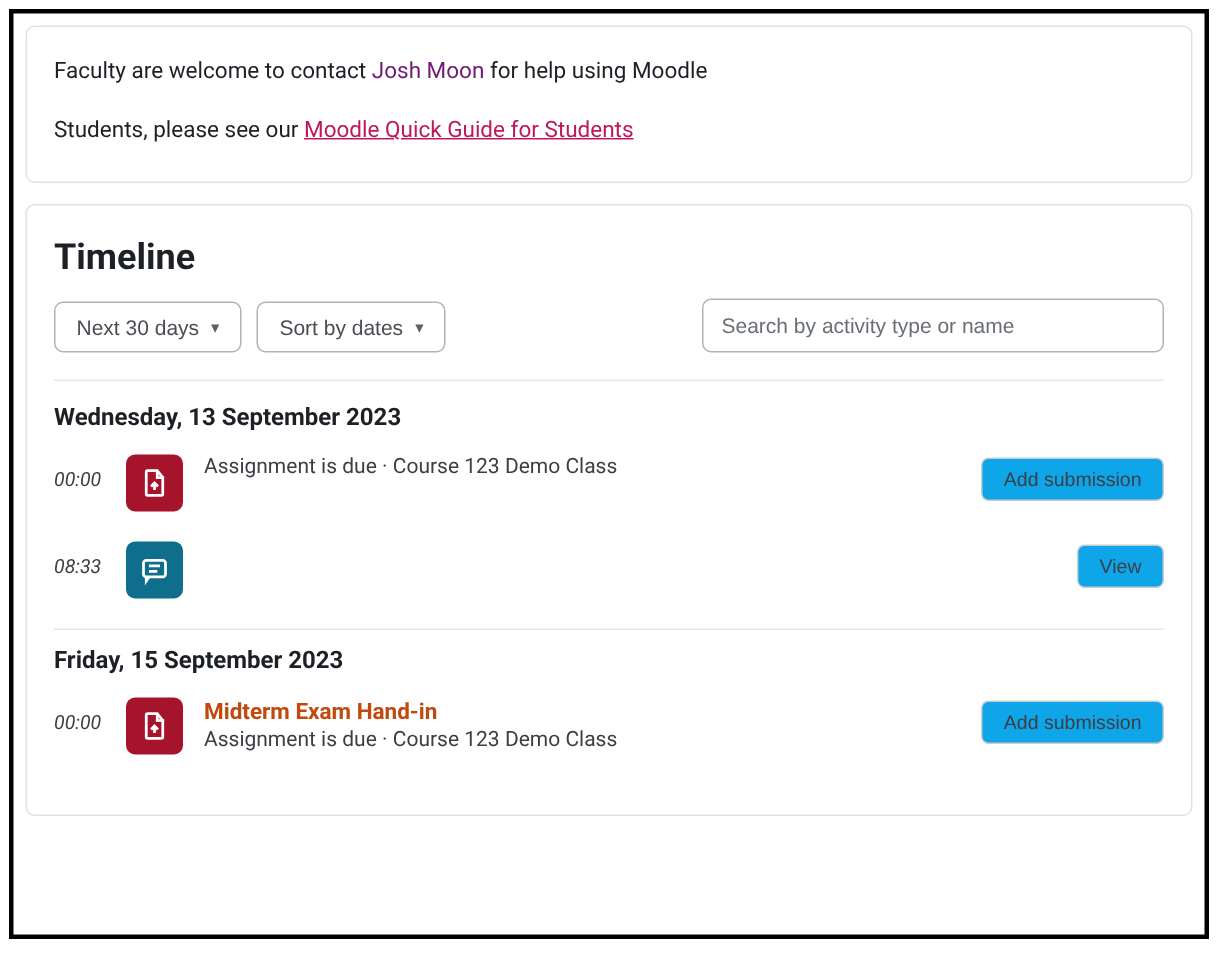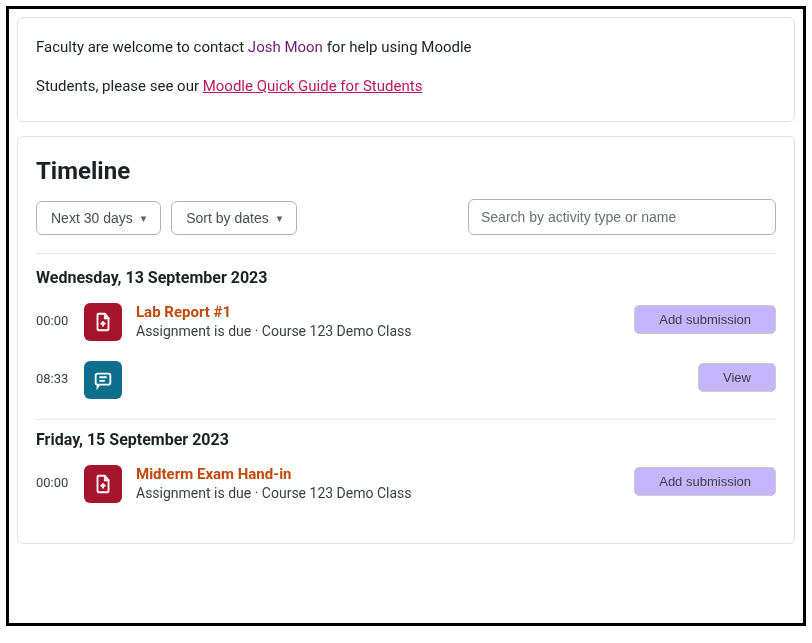--- a/index.html
+++ b/index.html
@@ -84,20 +84,21 @@
       display: flex;
       align-items: flex-start;
       padding: 6px 0 14px 0;
     }
     .event-time {
       width: 48px;
       flex-shrink: 0;
       font-size: 13px;
       color: #3b3f44;
       padding-top: 10px;
+      font-style: italic;
     }
     .event-icon {
       width: 38px;
       height: 38px;
       border-radius: 6px;
       flex-shrink: 0;
       margin-right: 14px;
       display: flex;
       align-items: center;
       justify-content: center;
@@ -114,24 +115,24 @@
     }
     .event-sub {
       font-size: 14px;
       color: #3b3f44;
     }
     .event-action {
       flex-shrink: 0;
       padding-top: 2px;
     }
     .event-action button {
-      background: #c4b5fd;
+      background: #0ea5e9;
       border: 1px solid #c8ccd0;
       border-radius: 5px;
-      padding: 6px 24px;
+      padding: 6px 14px;
       font-size: 13px;
       color: #3b3f44;
       cursor: pointer;
       margin-left: 40px;
     }
     .mid-divider {
       border: none;
       border-top: 1px solid #e5e7eb;
       margin: 6px 0 10px 0;
     }
@@ -175,21 +176,20 @@
         <div class="event-time">00:00</div>
         <div class="event-icon icon-assign">
           <svg viewBox="0 0 24 24">
               <path d="M14 3H7a1 1 0 0 0-1 1v16a1 1 0 0 0 1 1h10a1 1 0 0 0 1-1V8z"></path>
               <path d="M14 3v5h5"></path>
               <path d="M12 17v-5"></path>
               <path d="M9.5 14.5L12 12l2.5 2.5"></path>
             </svg>
         </div>
         <div class="event-body">
-          <div class="event-title">Lab Report #1</div>
           <div class="event-sub">
             <span>Assignment is due</span> · <span>Course 123 Demo Class</span>
           </div>
         </div>
         <div class="event-action">
           <button>Add submission</button>
         </div>
       </div>
 
       <div class="event-row">

